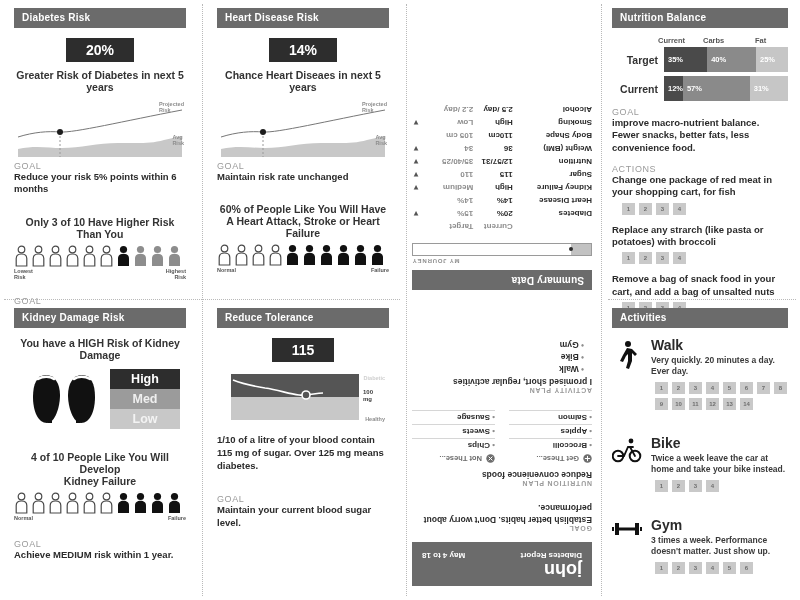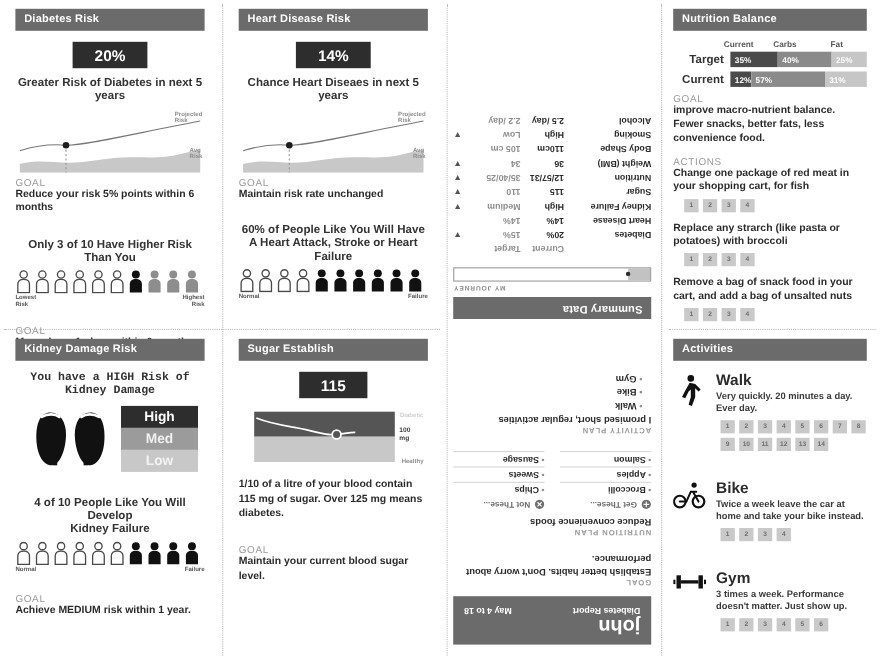--- a/index.html
+++ b/index.html
@@ -51,21 +51,21 @@
   .scale-row{font-size:12.5px;font-weight:bold;text-align:center;padding:3px 0;}
   .sc-high{background:#2d2d2d;color:#ffffff;}
   .sc-med{background:#9b9b9b;color:#efefef;}
   .sc-low{background:#c8c8c8;color:#f3f3f3;}
 
   
   .nb-head{display:flex;font-size:7.5px;font-weight:bold;color:#555;}
   .nb-row{display:flex;align-items:stretch;margin-bottom:4px;}
   .nb-lbl{width:46px;font-size:10.5px;font-weight:bold;color:#333;
           display:flex;align-items:center;justify-content:flex-end;padding-right:6px;}
-  .nb-bars{flex:1;display:flex;height:14px;}
+  .nb-bars{flex:1;display:flex;height:25px;}
   .nb-seg{display:flex;align-items:center;font-size:7.5px;font-weight:bold;color:#fff;padding-left:4px;}
   .seg-d{background:#4a4a4a;}
   .seg-m{background:#8a8a8a;}
   .seg-l{background:#c6c6c6;}
 
   
   .checks{display:flex;gap:4px;margin:4px 0 0 10px;flex-wrap:wrap;}
   .chk{width:13px;height:12px;background:#c9c9c9;color:#6d6d6d;
        font-size:6px;font-weight:bold;display:flex;align-items:center;justify-content:center;}
   .act-blk{margin-bottom:9px;}
@@ -260,21 +260,21 @@
         </svg>
     </div>
     <div class="people-caps">
       <span>Normal</span>
       <span>Failure</span>
     </div>
   </div>
 
   <div class="panel" style="left:14px;top:308px;width:172px;">
     <div class="bar-title">Kidney Damage Risk</div>
-    <div class="headline" style="margin-top:9px;font-family:Liberation Mono, monospace;">You have a HIGH Risk of Kidney Damage</div>
+    <div class="headline" style="margin-top:9px;">You have a HIGH Risk of Kidney Damage</div>
 
     <div style="display:flex;align-items:center;gap:10px;margin-top:8px;padding-left:14px;">
       <svg width="72" height="56" viewBox="0 0 72 56">
         <path d="M18,4 C27,4 32,13 32,24 C32,36 27,52 19,52 C10,52 5,40 5,26 C5,13 9,4 18,4 Z" fill="#111"></path>
         <path d="M54,4 C45,4 40,13 40,24 C40,36 45,52 53,52 C62,52 67,40 67,26 C67,13 63,4 54,4 Z" fill="#111"></path>
         <rect x="20" y="22" width="4" height="30" fill="#111"></rect>
         <rect x="48" y="22" width="4" height="30" fill="#111"></rect>
         <path d="M10,8 C15,5 22,5 26,8" fill="none" stroke="#ffffff" stroke-width="2.5" stroke-linecap="round"></path>
         <path d="M46,8 C50,5 57,5 62,8" fill="none" stroke="#ffffff" stroke-width="2.5" stroke-linecap="round"></path>
       </svg>
@@ -332,21 +332,21 @@
     <div class="people-caps">
       <span>Normal</span>
       <span>Failure</span>
     </div>
 
     <div class="goal-lbl" style="margin-top:18px;">GOAL</div>
     <div class="goal-txt">Achieve MEDIUM risk within 1 year.</div>
   </div>
 
   <div class="panel" style="left:217px;top:308px;width:172px;">
-    <div class="bar-title">Sugar Establish</div>
+    <div class="bar-title">Reduce Tolerance</div>
     <div class="sub-center" style="margin-top:10px;">
       <span class="big-badge">115</span>
     </div>
 
     <div style="position:relative;margin-top:12px;padding-left:14px;">
       <svg width="128" height="46" viewBox="0 0 128 46">
         <rect x="0" y="0" width="128" height="23" fill="#555555"></rect>
         <rect x="0" y="23" width="128" height="23" fill="#c8c8c8"></rect>
         <path d="M2,6 C12,10 22,12 34,14 C48,16 58,20 68,21 C78,22 84,19 92,19" fill="none" stroke="#ffffff" stroke-width="1.6"></path>
         <circle cx="75" cy="21" r="4" fill="#555555" stroke="#ffffff" stroke-width="1.6"></circle>

